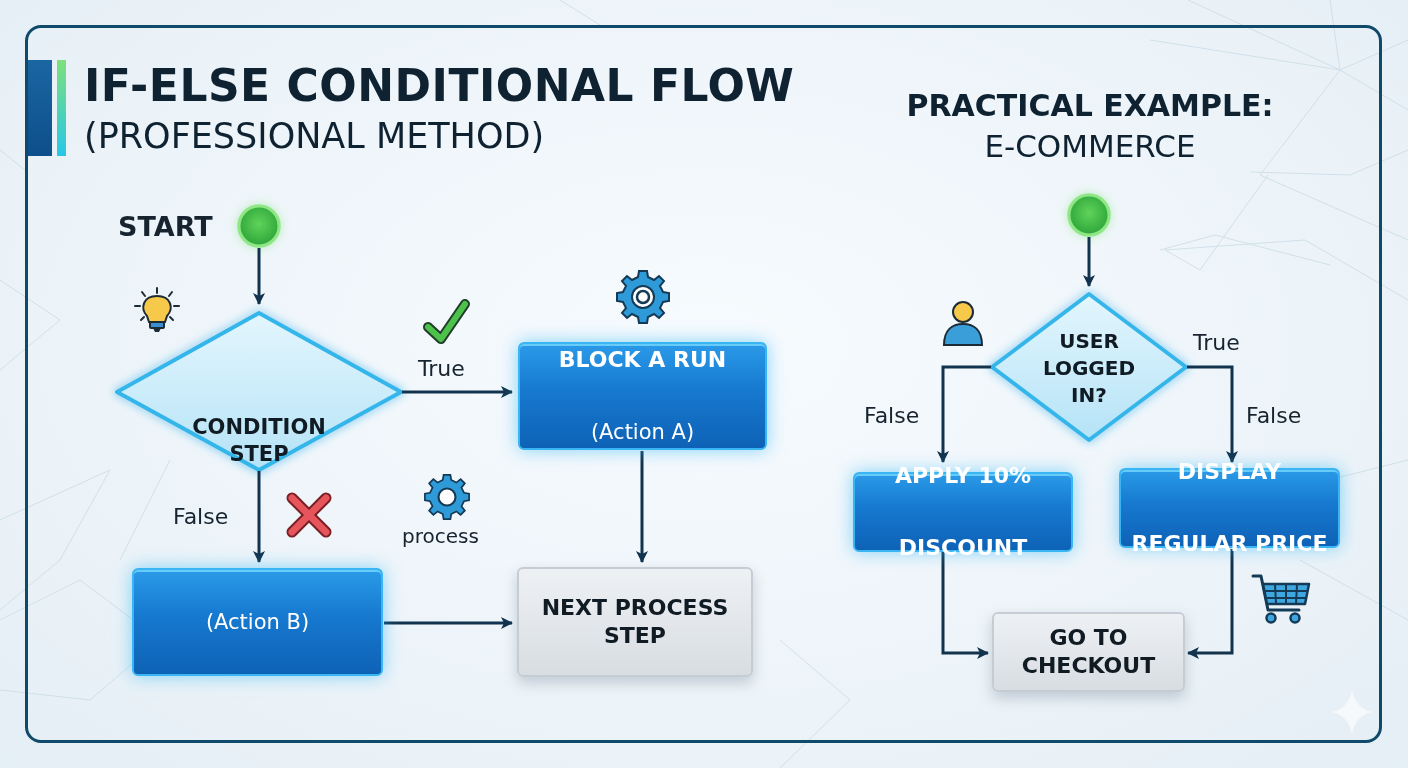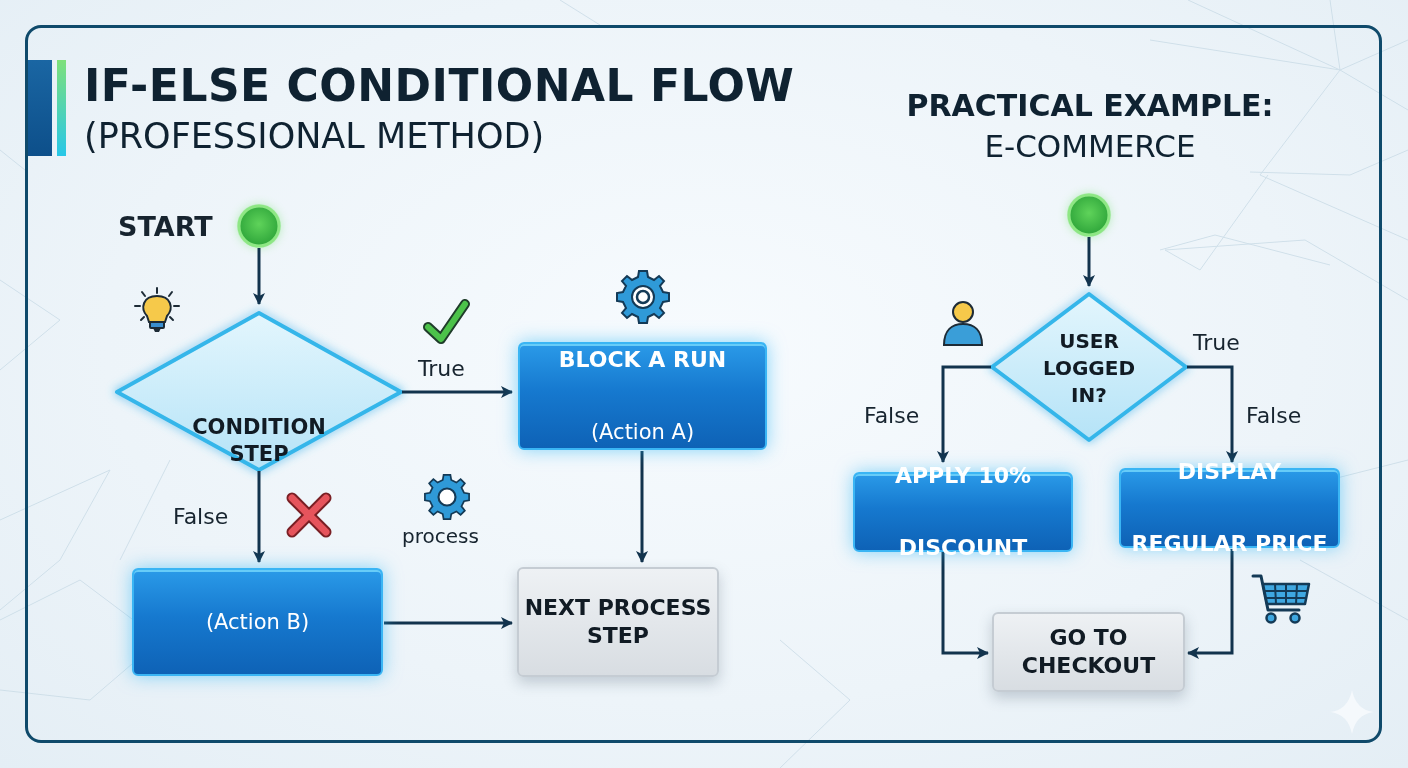--- a/index.html
+++ b/index.html
@@ -225,21 +225,21 @@
 
 <div class="box box-blue" style="left:518px; top:342px; width:249px; height:108px;">
   <span class="t1">BLOCK A RUN</span>
   <span class="t2">(Action A)</span>
 </div>
 
 <div class="box box-blue" style="left:132px; top:568px; width:251px; height:108px;">
   <span class="t2">(Action B)</span>
 </div>
 
-<div class="box box-gray" style="left:517px; top:567px; width:202px; height:110px;">
+<div class="box box-gray" style="left:517px; top:567px; width:236px; height:110px;">
   <span class="t1">NEXT PROCESS</span>
   <span class="t1">STEP</span>
 </div>
 
 <div class="diamond-text" style="left:1014px; top:327px; width:150px; height:82px; font-size:20px;">
   <span>USER</span>
   <span>LOGGED</span>
   <span>IN?</span>
 </div>
 

